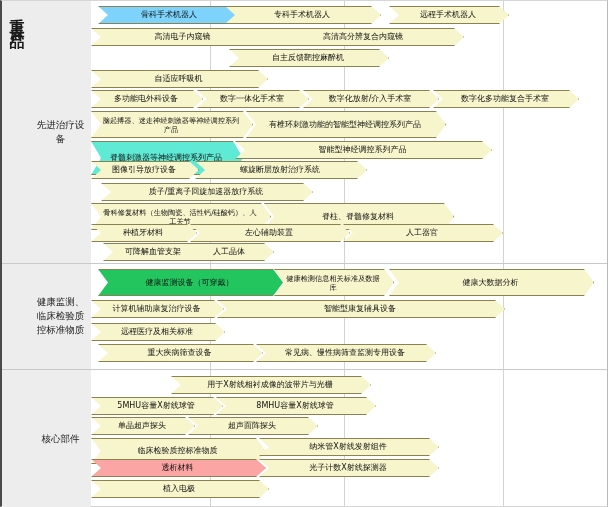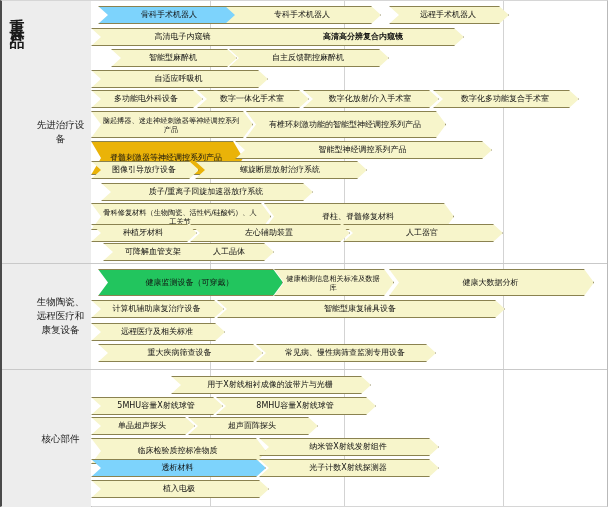--- a/index.html
+++ b/index.html
@@ -79,21 +79,21 @@
 <body>
 
 <div id="sheet">
 
   <div class="title-band">
     <div class="vtext">重点产品</div>
   </div>
 
   <div class="cat-col" id="cat-col">
       <div class="cat" style="top: 0px; height: 262px;">先进治疗设备</div>
-      <div class="cat" style="top: 262px; height: 106px;">生物陶瓷、远程医疗和康复设备</div>
+      <div class="cat" style="top: 262px; height: 106px;">健康监测、临床检验质控标准物质</div>
       <div class="cat-div" style="top: 262px;"></div>
       <div class="cat" style="top: 368px; height: 139px;">核心部件</div>
       <div class="cat-div" style="top: 368px;"></div>
     </div>
 
   <div class="plot" id="plot">
       <div class="vline" style="left: 119px;"></div>
       <div class="vline" style="left: 253px;"></div>
       <div class="vline" style="left: 412px;"></div>
       <div class="sec-line" style="top: 262px;"></div>
@@ -103,25 +103,22 @@
       </div>
       <div class="chev" style="left: 134px; width: 156px; top: 5px; height: 18px; background: rgb(247, 245, 203); border-color: rgb(138, 130, 80); color: rgb(17, 17, 17);">
         <span>专科手术机器人</span>
       </div>
       <div class="chev" style="left: 298px; width: 120px; top: 5px; height: 18px; background: rgb(247, 245, 203); border-color: rgb(138, 130, 80); color: rgb(17, 17, 17);">
         <span>远程手术机器人</span>
       </div>
       <div class="chev" style="left: 0px; width: 185px; top: 27px; height: 18px; background: rgb(247, 245, 203); border-color: rgb(138, 130, 80); color: rgb(17, 17, 17);">
         <span>高清电子内窥镜</span>
       </div>
-      <div class="chev" style="left: 173px; width: 200px; top: 27px; height: 18px; background: rgb(247, 245, 203); border-color: rgb(138, 130, 80); color: rgb(17, 17, 17); font-weight: bold;">
+      <div class="chev" style="left: 173px; width: 200px; top: 27px; height: 18px; background: rgb(247, 245, 203); border-color: rgb(138, 130, 80); color: rgb(17, 17, 17);">
         <span>高清高分辨复合内窥镜</span>
-      </div>
-      <div class="chev" style="left: 20px; width: 126px; top: 48px; height: 18px; background: rgb(247, 245, 203); border-color: rgb(138, 130, 80); color: rgb(17, 17, 17);">
-        <span>智能型麻醉机</span>
       </div>
       <div class="chev" style="left: 138px; width: 160px; top: 48px; height: 18px; background: rgb(247, 245, 203); border-color: rgb(138, 130, 80); color: rgb(17, 17, 17);">
         <span>自主反馈靶控麻醉机</span>
       </div>
       <div class="chev" style="left: 0px; width: 177px; top: 69px; height: 18px; background: rgb(247, 245, 203); border-color: rgb(138, 130, 80); color: rgb(17, 17, 17);">
         <span>自适应呼吸机</span>
       </div>
       <div class="chev" style="left: 0px; width: 112px; top: 89px; height: 18px; background: rgb(247, 245, 203); border-color: rgb(138, 130, 80); color: rgb(17, 17, 17);">
         <span>多功能电外科设备</span>
       </div>
@@ -133,21 +130,21 @@
       </div>
       <div class="chev tiny" style="left: 0px; width: 162px; top: 110px; height: 27px; background: rgb(247, 245, 203); border-color: rgb(138, 130, 80); color: rgb(17, 17, 17);">
         <span>脑起搏器、迷走神经刺激器等神经调控系列产品</span>
       </div>
       <div class="chev" style="left: 342px; width: 146px; top: 89px; height: 18px; background: rgb(247, 245, 203); border-color: rgb(138, 130, 80); color: rgb(17, 17, 17);">
         <span>数字化多功能复合手术室</span>
       </div>
       <div class="chev" style="left: 155px; width: 200px; top: 110px; height: 27px; background: rgb(247, 245, 203); border-color: rgb(138, 130, 80); color: rgb(17, 17, 17);">
         <span>有椎环刺激功能的智能型神经调控系列产品</span>
       </div>
-      <div class="chev" style="left: 0px; width: 152px; top: 140px; height: 34px; background: #eab308; border-color: rgb(138, 130, 80); color: rgb(17, 17, 17);">
+      <div class="chev" style="left: 0px; width: 152px; top: 140px; height: 34px; background: #5eead4; border-color: rgb(138, 130, 80); color: rgb(17, 17, 17);">
         <span>脊髓刺激器等神经调控系列产品</span>
       </div>
       <div class="chev" style="left: 144px; width: 257px; top: 140px; height: 18px; background: rgb(247, 245, 203); border-color: rgb(138, 130, 80); color: rgb(17, 17, 17);">
         <span>智能型神经调控系列产品</span>
       </div>
       <div class="chev" style="left: 0px; width: 108px; top: 160px; height: 18px; background: rgb(247, 245, 203); border-color: rgb(138, 130, 80); color: rgb(17, 17, 17);">
         <span>图像引导放疗设备</span>
       </div>
       <div class="chev" style="left: 104px; width: 172px; top: 160px; height: 18px; background: rgb(247, 245, 203); border-color: rgb(138, 130, 80); color: rgb(17, 17, 17);">
         <span>螺旋断层放射治疗系统</span>
@@ -214,21 +211,21 @@
       </div>
       <div class="chev" style="left: 97px; width: 130px; top: 416px; height: 18px; background: rgb(247, 245, 203); border-color: rgb(138, 130, 80); color: rgb(17, 17, 17);">
         <span>超声面阵探头</span>
       </div>
       <div class="chev" style="left: 0px; width: 175px; top: 437px; height: 26px; background: rgb(247, 245, 203); border-color: rgb(138, 130, 80); color: rgb(17, 17, 17);">
         <span>临床检验质控标准物质</span>
       </div>
       <div class="chev" style="left: 168px; width: 180px; top: 437px; height: 18px; background: rgb(247, 245, 203); border-color: rgb(138, 130, 80); color: rgb(17, 17, 17);">
         <span>纳米管X射线发射组件</span>
       </div>
-      <div class="chev" style="left: 0px; width: 175px; top: 458px; height: 18px; background: #7dd3fc; border-color: rgb(138, 130, 80); color: rgb(17, 17, 17);">
+      <div class="chev" style="left: 0px; width: 175px; top: 458px; height: 18px; background: #fca5a5; border-color: rgb(138, 130, 80); color: rgb(17, 17, 17);">
         <span>透析材料</span>
       </div>
       <div class="chev" style="left: 168px; width: 180px; top: 458px; height: 18px; background: rgb(247, 245, 203); border-color: rgb(138, 130, 80); color: rgb(17, 17, 17);">
         <span>光子计数X射线探测器</span>
       </div>
       <div class="chev" style="left: 0px; width: 178px; top: 479px; height: 18px; background: rgb(247, 245, 203); border-color: rgb(138, 130, 80); color: rgb(17, 17, 17);">
         <span>植入电极</span>
       </div>
     </div>
 

